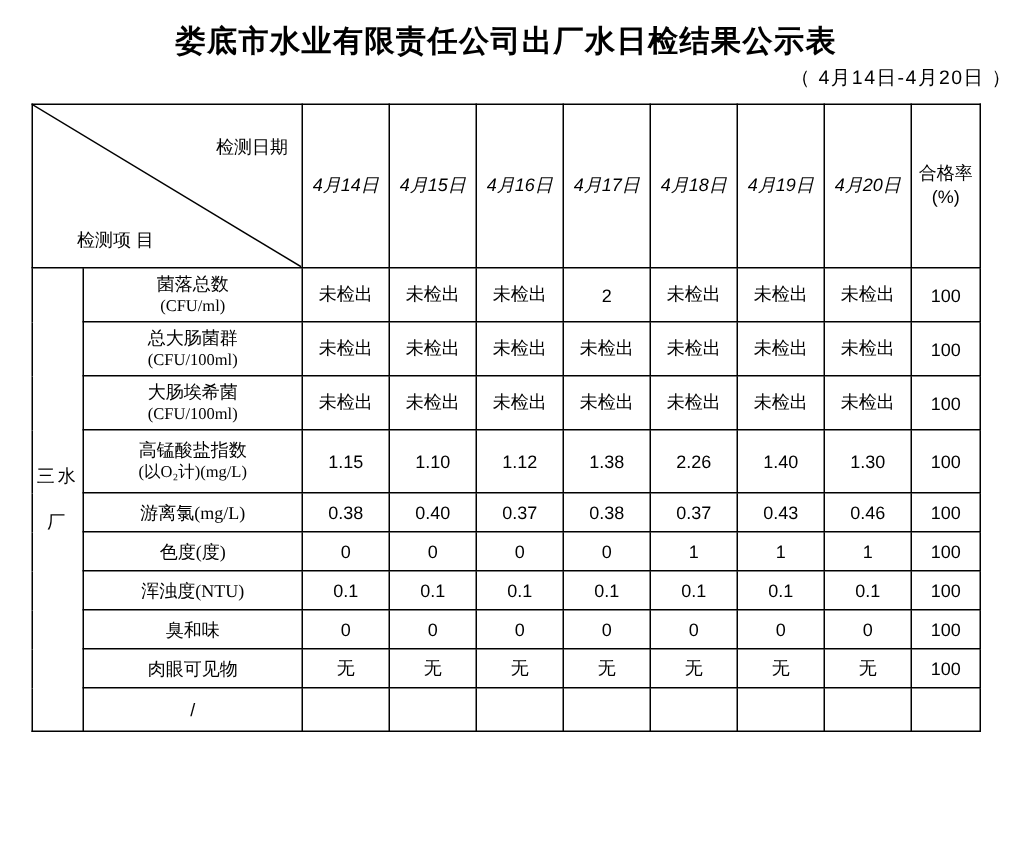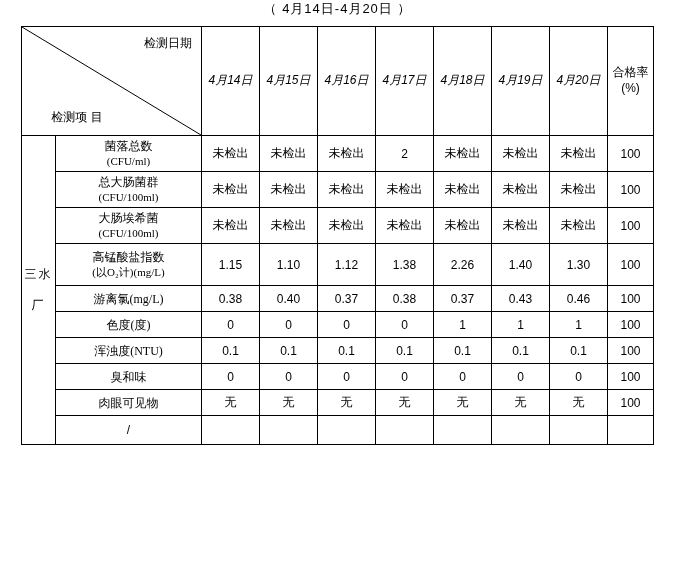--- a/index.html
+++ b/index.html
@@ -23,21 +23,21 @@
   .title {
     text-align: center;
     font-size: 20px;
     font-weight: bold;
     letter-spacing: 1px;
     margin-top: 14px;
     margin-bottom: 2px;
     font-family: "Liberation Serif", serif;
   }
   .subtitle {
-    text-align: center;
+    text-align: right;
     font-size: 13px;
     margin-bottom: 8px;
     letter-spacing: 1px;
   }
   table.sheet {
     border-collapse: collapse;
     margin: 0 auto;
     width: 630px;
     table-layout: fixed;
   }
@@ -57,21 +57,21 @@
   .corner-cell .diag {
     position: absolute;
     left: 0;
     top: 0;
     width: 100%;
     height: 100%;
   }
   .corner-top {
     position: absolute;
     right: 6px;
-    top: 8px;
+    top: 20px;
     text-align: center;
     font-size: 12px;
     line-height: 1.35;
     width: 54px;
   }
   .corner-bottom {
     position: absolute;
     left: 24px;
     bottom: 10px;
     text-align: center;
@@ -114,20 +114,21 @@
   }
   .r-tall { height: 42px; }
   .r-med { height: 34px; }
   .r-short { height: 26px; }
 </style>
 </head>
 <body>
 
 <div class="page">
 
+  <div class="title">娄底市水业有限责任公司出厂水日检结果公示表</div>
   <div class="subtitle">（  4月14日-4月20日  ）</div>
 
   <table class="sheet">
     <colgroup>
       <col style="width:34px">
       <col style="width:146px">
       <col style="width:58px">
       <col style="width:58px">
       <col style="width:58px">
       <col style="width:58px">

